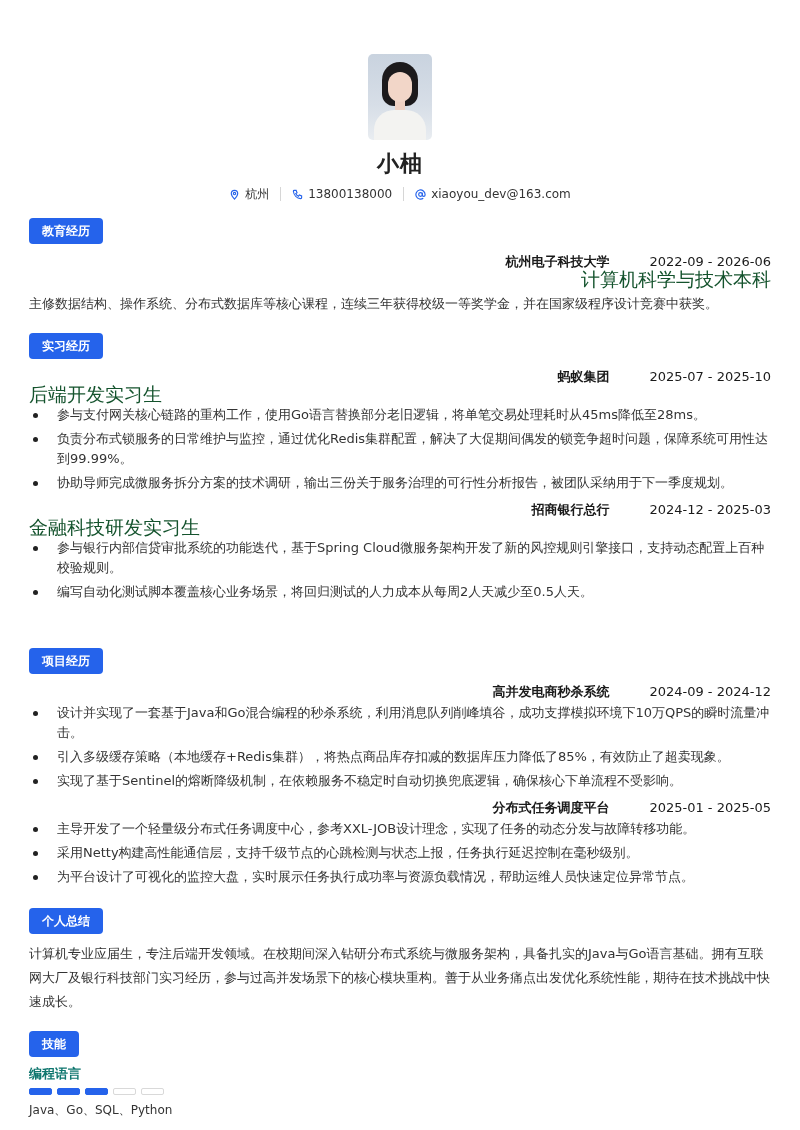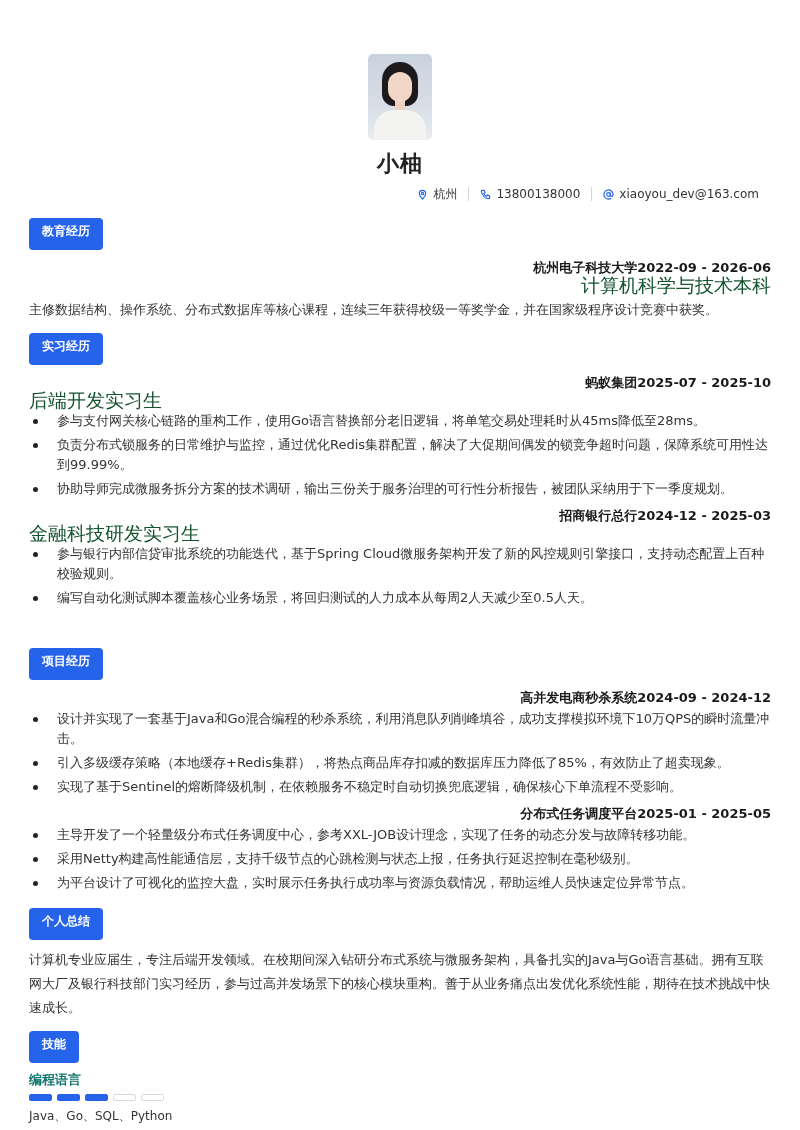--- a/index.html
+++ b/index.html
@@ -8,32 +8,32 @@
   .page { position: relative; width: 800px; height: 1130px; padding: 0 41px; }
 
   .header { text-align: center; padding-top: 54px; }
   .photo { width: 64px; height: 86px; margin: 0 auto; border-radius: 5px; overflow: hidden;
            background: linear-gradient(180deg, #c9d3df 0%, #d7dee7 60%, #e9edf1 100%); position: relative; }
   .photo .hair { position: absolute; left: 14px; top: 8px; width: 36px; height: 44px; background: #1c1a1c; border-radius: 18px 18px 12px 12px; }
   .photo .face { position: absolute; left: 20px; top: 18px; width: 24px; height: 30px; background: #f2d6c8; border-radius: 12px 12px 12px 12px; }
   .photo .neck { position: absolute; left: 27px; top: 46px; width: 10px; height: 12px; background: #efd1c3; }
   .photo .body { position: absolute; left: 6px; top: 56px; width: 52px; height: 34px; background: #f3f3f1; border-radius: 20px 20px 0 0; }
   .name { font-size: 22px; font-weight: bold; color: #222; margin-top: 10px; letter-spacing: 1px; line-height: 28px; }
-  .contacts { display: flex; justify-content: flex-end; align-items: center; margin-top: 8px; font-size: 12px; color: #333; line-height: 16px; }
+  .contacts { display: flex; justify-content: center; align-items: center; margin-top: 8px; font-size: 12px; color: #333; line-height: 16px; }
   .contact { display: flex; align-items: center; gap: 5px; }
   .contact svg { width: 11px; height: 11px; }
   .sep { width: 1px; height: 14px; background: #d6d6d6; margin: 0 11px; }
 
   .section-badge { display: inline-block; background: #2563eb; color: #fff; font-size: 12px; font-weight: bold;
-                   padding: 0 13px; height: 32px; line-height: 26px; border-radius: 4px; }
+                   padding: 0 13px; height: 26px; line-height: 26px; border-radius: 4px; }
   .sec { position: absolute; left: 29px; right: 29px; }
 
   .row { display: flex; justify-content: flex-end; align-items: baseline; font-size: 13px; line-height: 18px; }
   .title { font-weight: bold; color: #1a1a1a; }
-  .date { font-weight: bold; color: #1a1a1a; }
+  .date { font-weight: normal; color: #1a1a1a; margin-left: 40px; }
   .sub { font-size: 19px; color: #14532d; line-height: 17px; }
   .para { font-size: 13px; color: #333; line-height: 24px; }
 
   ul.bullets { list-style: none; margin-top: 2px; }
   ul.bullets li { position: relative; padding-left: 28px; font-size: 13px; color: #333; line-height: 20px; margin-bottom: 4px; }
   ul.bullets li::before { content: ""; position: absolute; left: 4px; top: 8px; width: 5px; height: 5px; border-radius: 50%; background: #222; }
 
   .skill-title { font-size: 13px; font-weight: bold; color: #0f766e; margin-top: 8px; line-height: 18px; }
   .skill-bar { display: flex; gap: 5px; margin-top: 5px; }
   .seg { width: 23px; height: 7px; border-radius: 2px; border: 1px solid #d9d9d9; background: #fff; }

